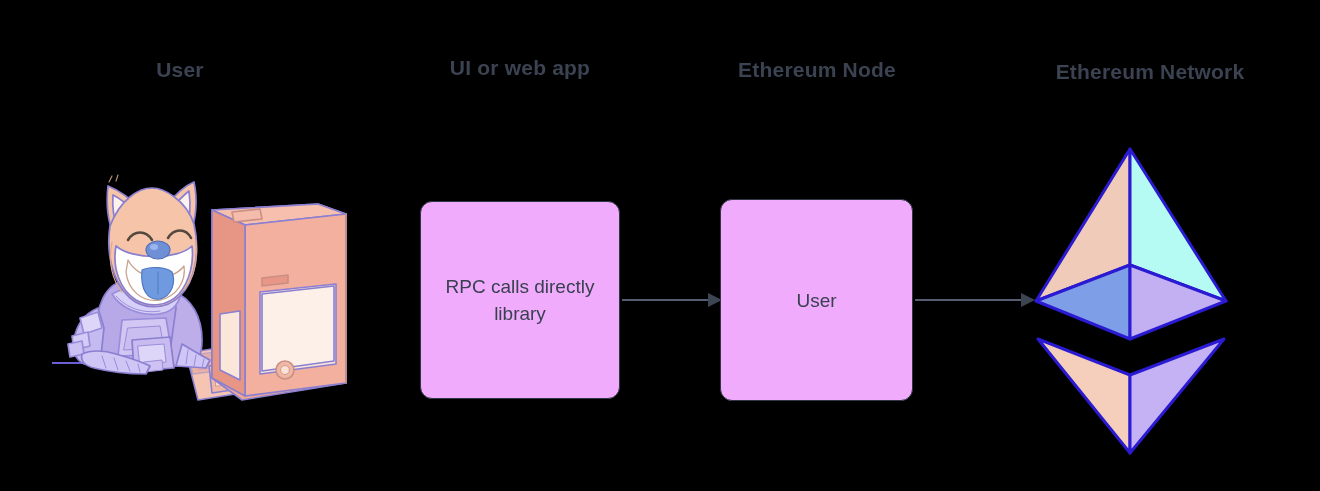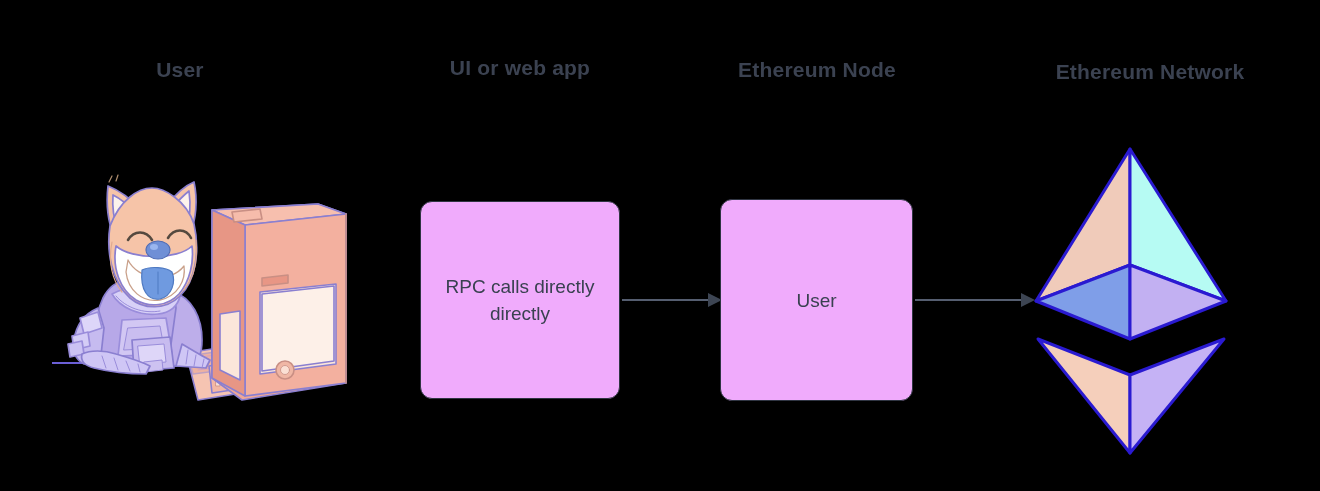--- a/index.html
+++ b/index.html
@@ -197,21 +197,21 @@
       <path d="M96 102 C104 98 120 99 126 104 C130 114 126 128 114 131 C102 133 94 122 96 102 Z" fill="#6f9ae0" stroke="#4f7ac2" stroke-width="1.2"></path>
       <path d="M112 104 L112 126" fill="none" stroke="#4f7ac2" stroke-width="1"></path>
 
       <path d="M63 14 L66 8 M70 13 L72 7" stroke="#b08f6f" stroke-width="1.2"></path>
     </g>
   </svg>
 
   <div class="proc-box" id="box-rpc">
     <div>
       <span class="box-text">RPC calls directly</span>
-      <span class="box-text">directly</span>
+      <span class="box-text">library</span>
     </div>
   </div>
 
   <div class="arrow" id="arrow-1">
     <div class="shaft"></div>
     <div class="head"></div>
   </div>
 
   <div class="proc-box" id="box-geth">
     <div>

